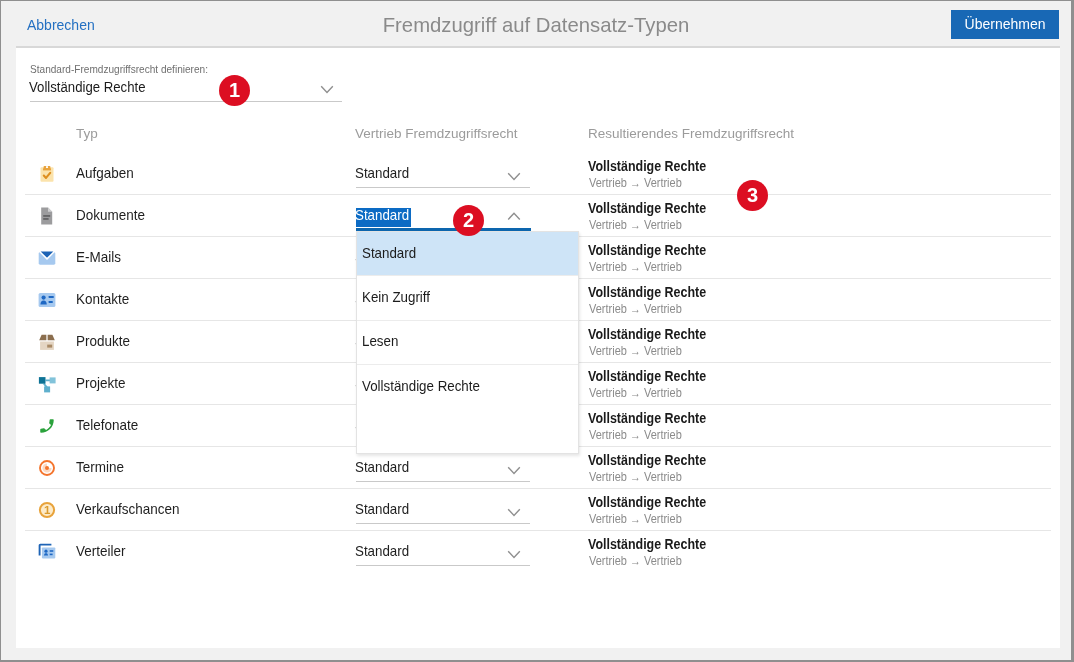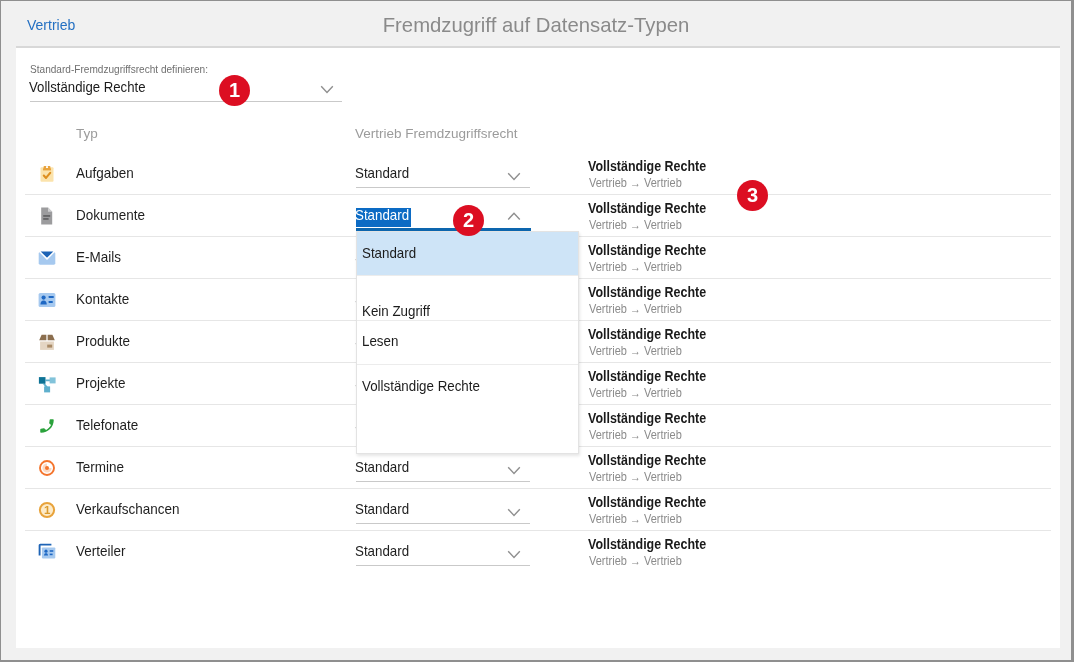--- a/index.html
+++ b/index.html
@@ -1,32 +1,34 @@
 <!DOCTYPE html>
 <html><head><meta charset="utf-8">
 <style>
 html,body{margin:0;padding:0;}
 body{width:1074px;height:662px;overflow:hidden;font-family:"Liberation Sans",sans-serif;}
 #win{position:absolute;left:0;top:0;width:1074px;height:662px;background:#f1f1f1;
  border:solid #8f8f8f;border-width:1px 3px 2px 1px;box-sizing:border-box;}
 .abs{position:absolute;}
 </style></head><body>
 <div id="win">
-<div class="abs" style="left:26px;top:16px;font-size:14px;color:#2470C2;">Vertrieb</div>
+<div class="abs" style="left:26px;top:16px;font-size:14px;color:#2470C2;">Abbrechen</div>
 <div class="abs" style="left:0;right:0;top:12px;text-align:center;font-size:21px;color:#8a8a8a;transform:scaleX(0.967);transform-origin:center center;">Fremdzugriff auf Datensatz-Typen</div>
+<div class="abs" style="left:950px;top:9px;width:108px;height:29px;background:#1868B5;color:#fff;font-size:14px;text-align:center;line-height:29px;">Übernehmen</div>
 <div class="abs" id="panel" style="left:15px;top:45px;width:1044px;height:602px;background:#ffffff;border-top:2px solid #d8d8d8;box-sizing:border-box;"></div>
 
 <div class="abs" style="left:28.5px;top:62px;font-size:10.5px;color:#6f6f6f;transform:scaleX(0.96);transform-origin:left center;">Standard-Fremdzugriffsrecht definieren:</div>
 <div class="abs" style="left:28px;top:77px;font-size:15.5px;color:#1b1b1b;transform:scaleX(0.85);transform-origin:left center;">Vollständige Rechte</div>
 <div class="abs" style="left:29px;top:100px;width:312px;height:1px;background:#c9c9c9;"></div>
 <svg style="position:absolute;left:319px;top:84px" width="14" height="9" viewBox="0 0 14 9">
       <path d="M1.2 1.2 L7 7.4 L12.8 1.2" fill="none" stroke="#8f8f8f" stroke-width="1.4"></path>
     </svg>
 <div class="abs" style="left:75px;top:125px;font-size:13.5px;color:#9b9b9b;">Typ</div>
 <div class="abs" style="left:354px;top:125px;font-size:13.5px;color:#9b9b9b;">Vertrieb Fremdzugriffsrecht</div>
+<div class="abs" style="left:587px;top:125px;font-size:13.5px;color:#9b9b9b;">Resultierendes Fremdzugriffsrecht</div>
 <div class="abs" style="left:37px;top:164px;width:18px;height:18px;"><svg width="18" height="18" viewBox="0 0 18 18">
 <rect x="2.5" y="2.2" width="13" height="14.6" rx="1" fill="#FBE3AC"></rect>
 <rect x="5.6" y="0.9" width="6.8" height="3.8" rx="0.9" fill="#E8A33D"></rect>
 <circle cx="9" cy="2.2" r="1.1" fill="#fff"></circle>
 <rect x="5" y="3.4" width="8" height="2" fill="#E8A33D"></rect>
 <path d="M5.8 10.6 L8 12.9 L12.2 7.8" fill="none" stroke="#DE8F1F" stroke-width="2.1" stroke-linecap="round" stroke-linejoin="round"></path>
 </svg></div>
 <div class="abs" style="left:74.5px;top:164px;font-size:14.5px;color:#1f1f1f;transform:scaleX(0.93);transform-origin:left center;">Aufgaben</div>
 <div class="abs" style="left:354px;top:164px;font-size:14.5px;color:#1f1f1f;transform:scaleX(0.92);transform-origin:left center;">Standard</div>
 <div class="abs" style="left:355px;top:186px;width:174px;height:1px;background:#c9c9c9;"></div>
@@ -163,21 +165,21 @@
 <div class="abs" style="left:355px;top:564px;width:174px;height:1px;background:#c9c9c9;"></div>
 <svg style="position:absolute;left:506px;top:549px" width="14" height="9" viewBox="0 0 14 9">
       <path d="M1.2 1.2 L7 7.4 L12.8 1.2" fill="none" stroke="#8f8f8f" stroke-width="1.4"></path>
     </svg>
 <div class="abs" style="left:587px;top:535px;font-size:14px;font-weight:bold;color:#1b1b1b;transform:scaleX(0.89);transform-origin:left center;">Vollständige Rechte</div>
 <div class="abs" style="left:587.5px;top:553px;font-size:12px;color:#8b8b8b;transform:scaleX(0.915);transform-origin:left center;">Vertrieb → Vertrieb</div>
 <div class="abs" style="left:355px;top:230px;width:221px;height:221px;background:#fff;border:1px solid #e3e3e3;box-shadow:1px 2px 3px rgba(0,0,0,0.10);z-index:20;">
       <div style="height:43.4px;background:#CEE4F7;border-bottom:1px solid #ececec;display:flex;align-items:center;padding-left:4.5px;font-size:14.5px;color:#1c1c1c;">
         <span style="transform:scaleX(0.92);transform-origin:left center;display:inline-block;white-space:nowrap;position:relative;top:-1px;">Standard</span>
       </div>
-      <div style="height:43.4px;border-bottom:1px solid #ececec;display:flex;align-items:flex-end;padding-left:4.5px;font-size:14.5px;color:#1c1c1c;">
+      <div style="height:43.4px;border-bottom:1px solid #ececec;display:flex;align-items:center;padding-left:4.5px;font-size:14.5px;color:#1c1c1c;">
         <span style="transform:scaleX(0.92);transform-origin:left center;display:inline-block;white-space:nowrap;position:relative;top:-1px;">Kein Zugriff</span>
       </div>
       <div style="height:43.4px;border-bottom:1px solid #ececec;display:flex;align-items:center;padding-left:4.5px;font-size:14.5px;color:#1c1c1c;">
         <span style="transform:scaleX(0.92);transform-origin:left center;display:inline-block;white-space:nowrap;position:relative;top:-1px;">Lesen</span>
       </div>
       <div style="height:44px;display:flex;align-items:center;padding-left:4.5px;font-size:14.5px;color:#1c1c1c;">
         <span style="transform:scaleX(0.92);transform-origin:left center;display:inline-block;white-space:nowrap;position:relative;top:-1px;">Vollständige Rechte</span>
       </div>
     </div>
 <div class="abs" style="left:218px;top:74px;width:31px;height:31px;border-radius:50%;background:#DC0E22;color:#fff;font-size:20px;font-weight:bold;text-align:center;line-height:31px;z-index:40;">1</div>

